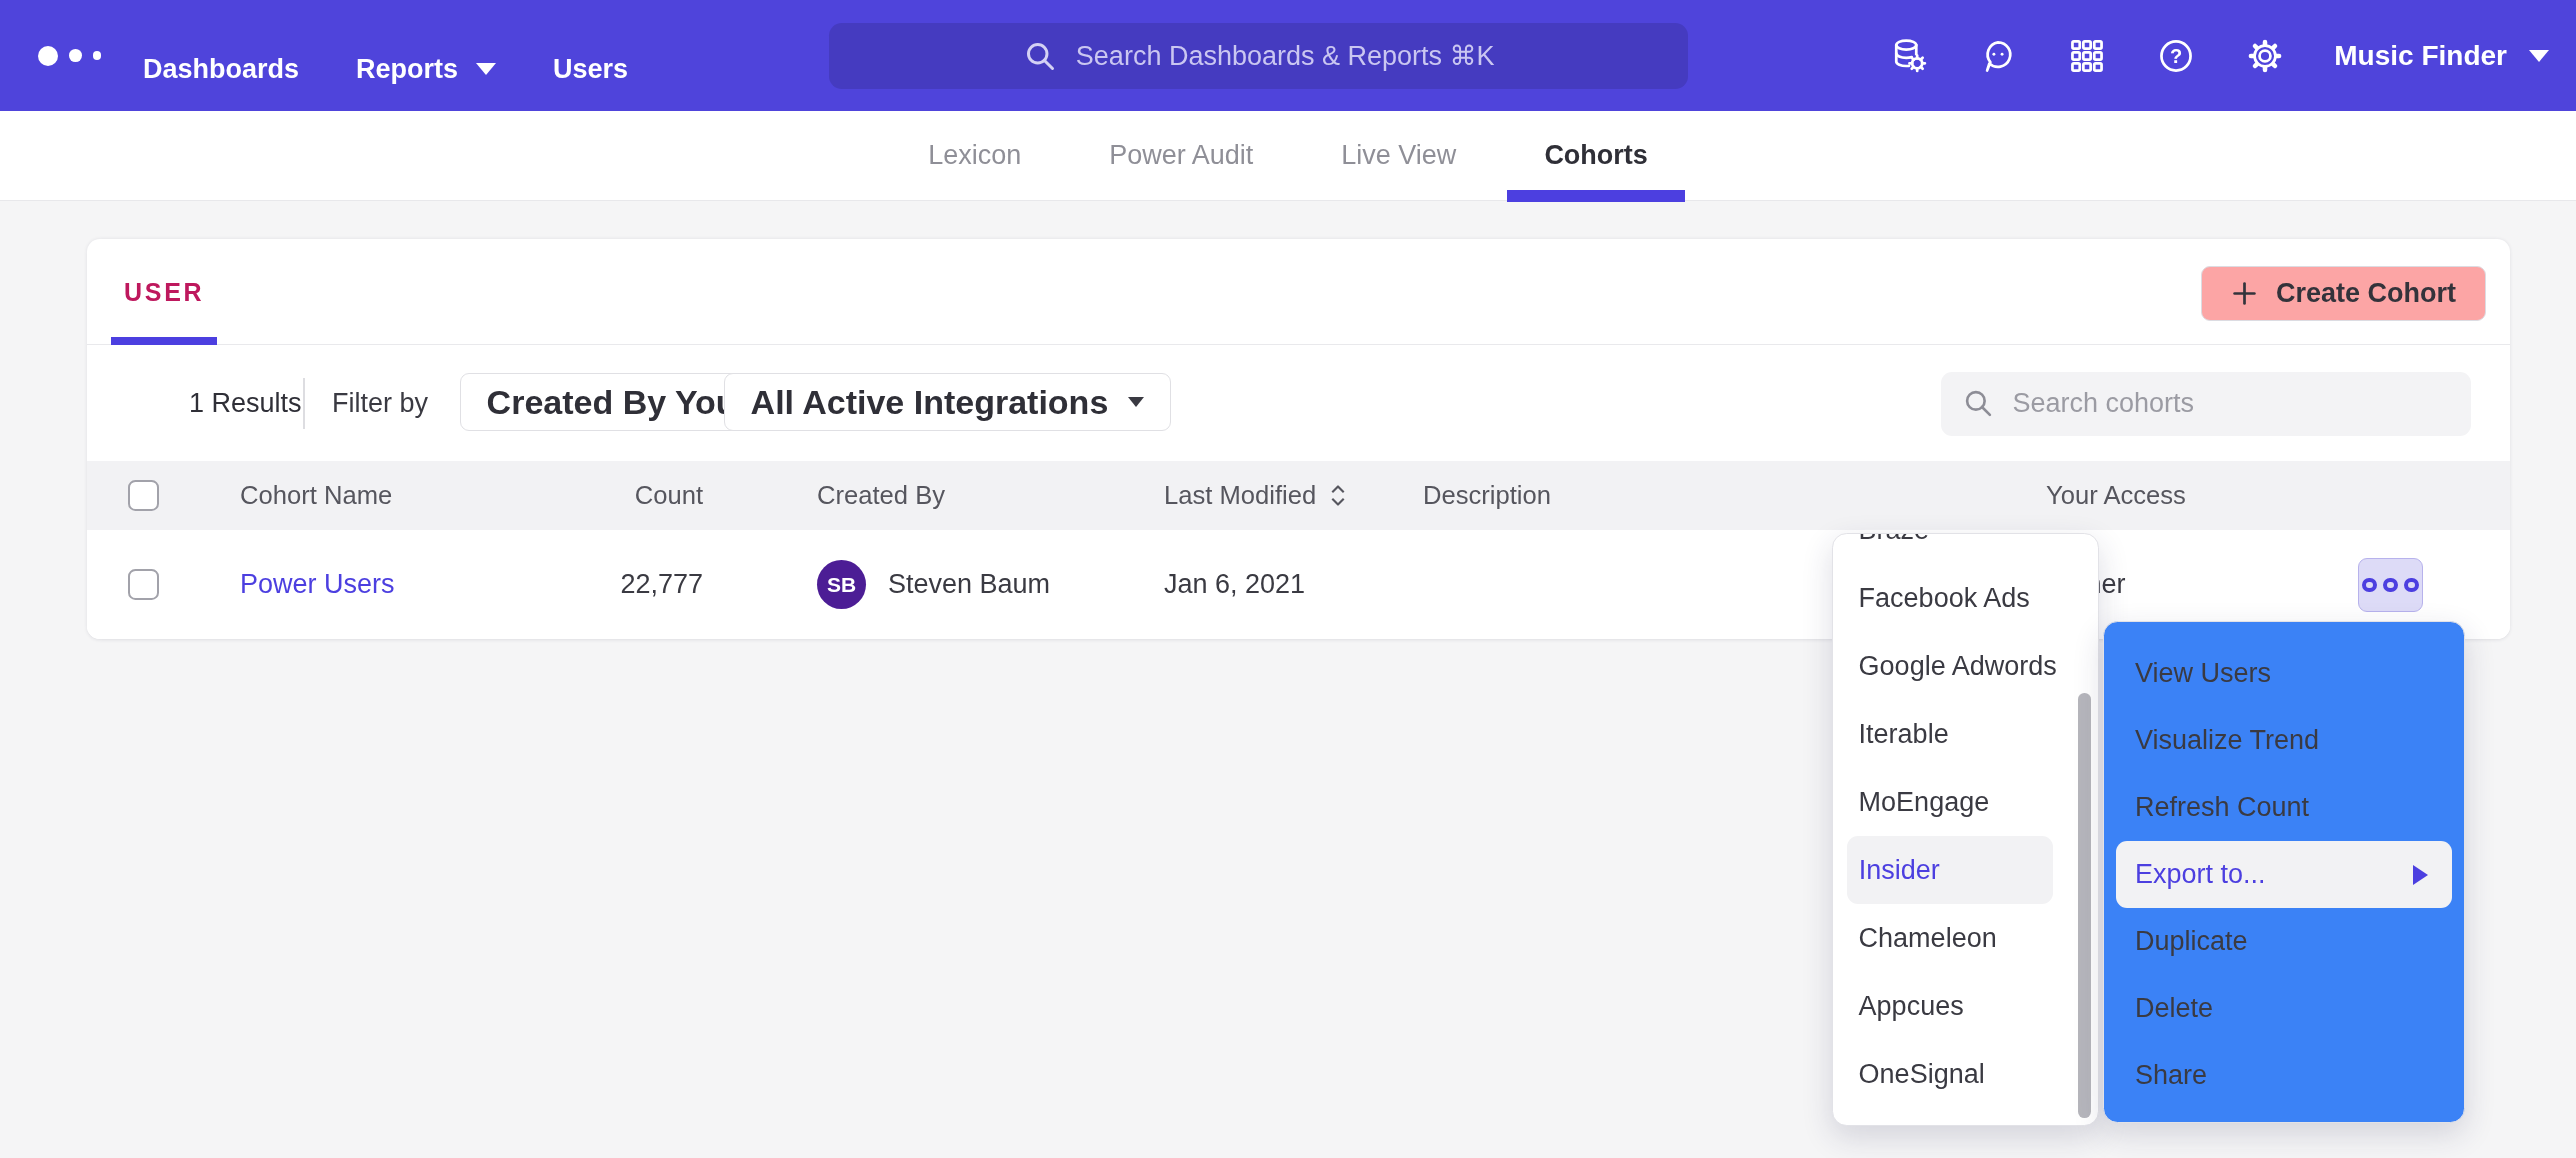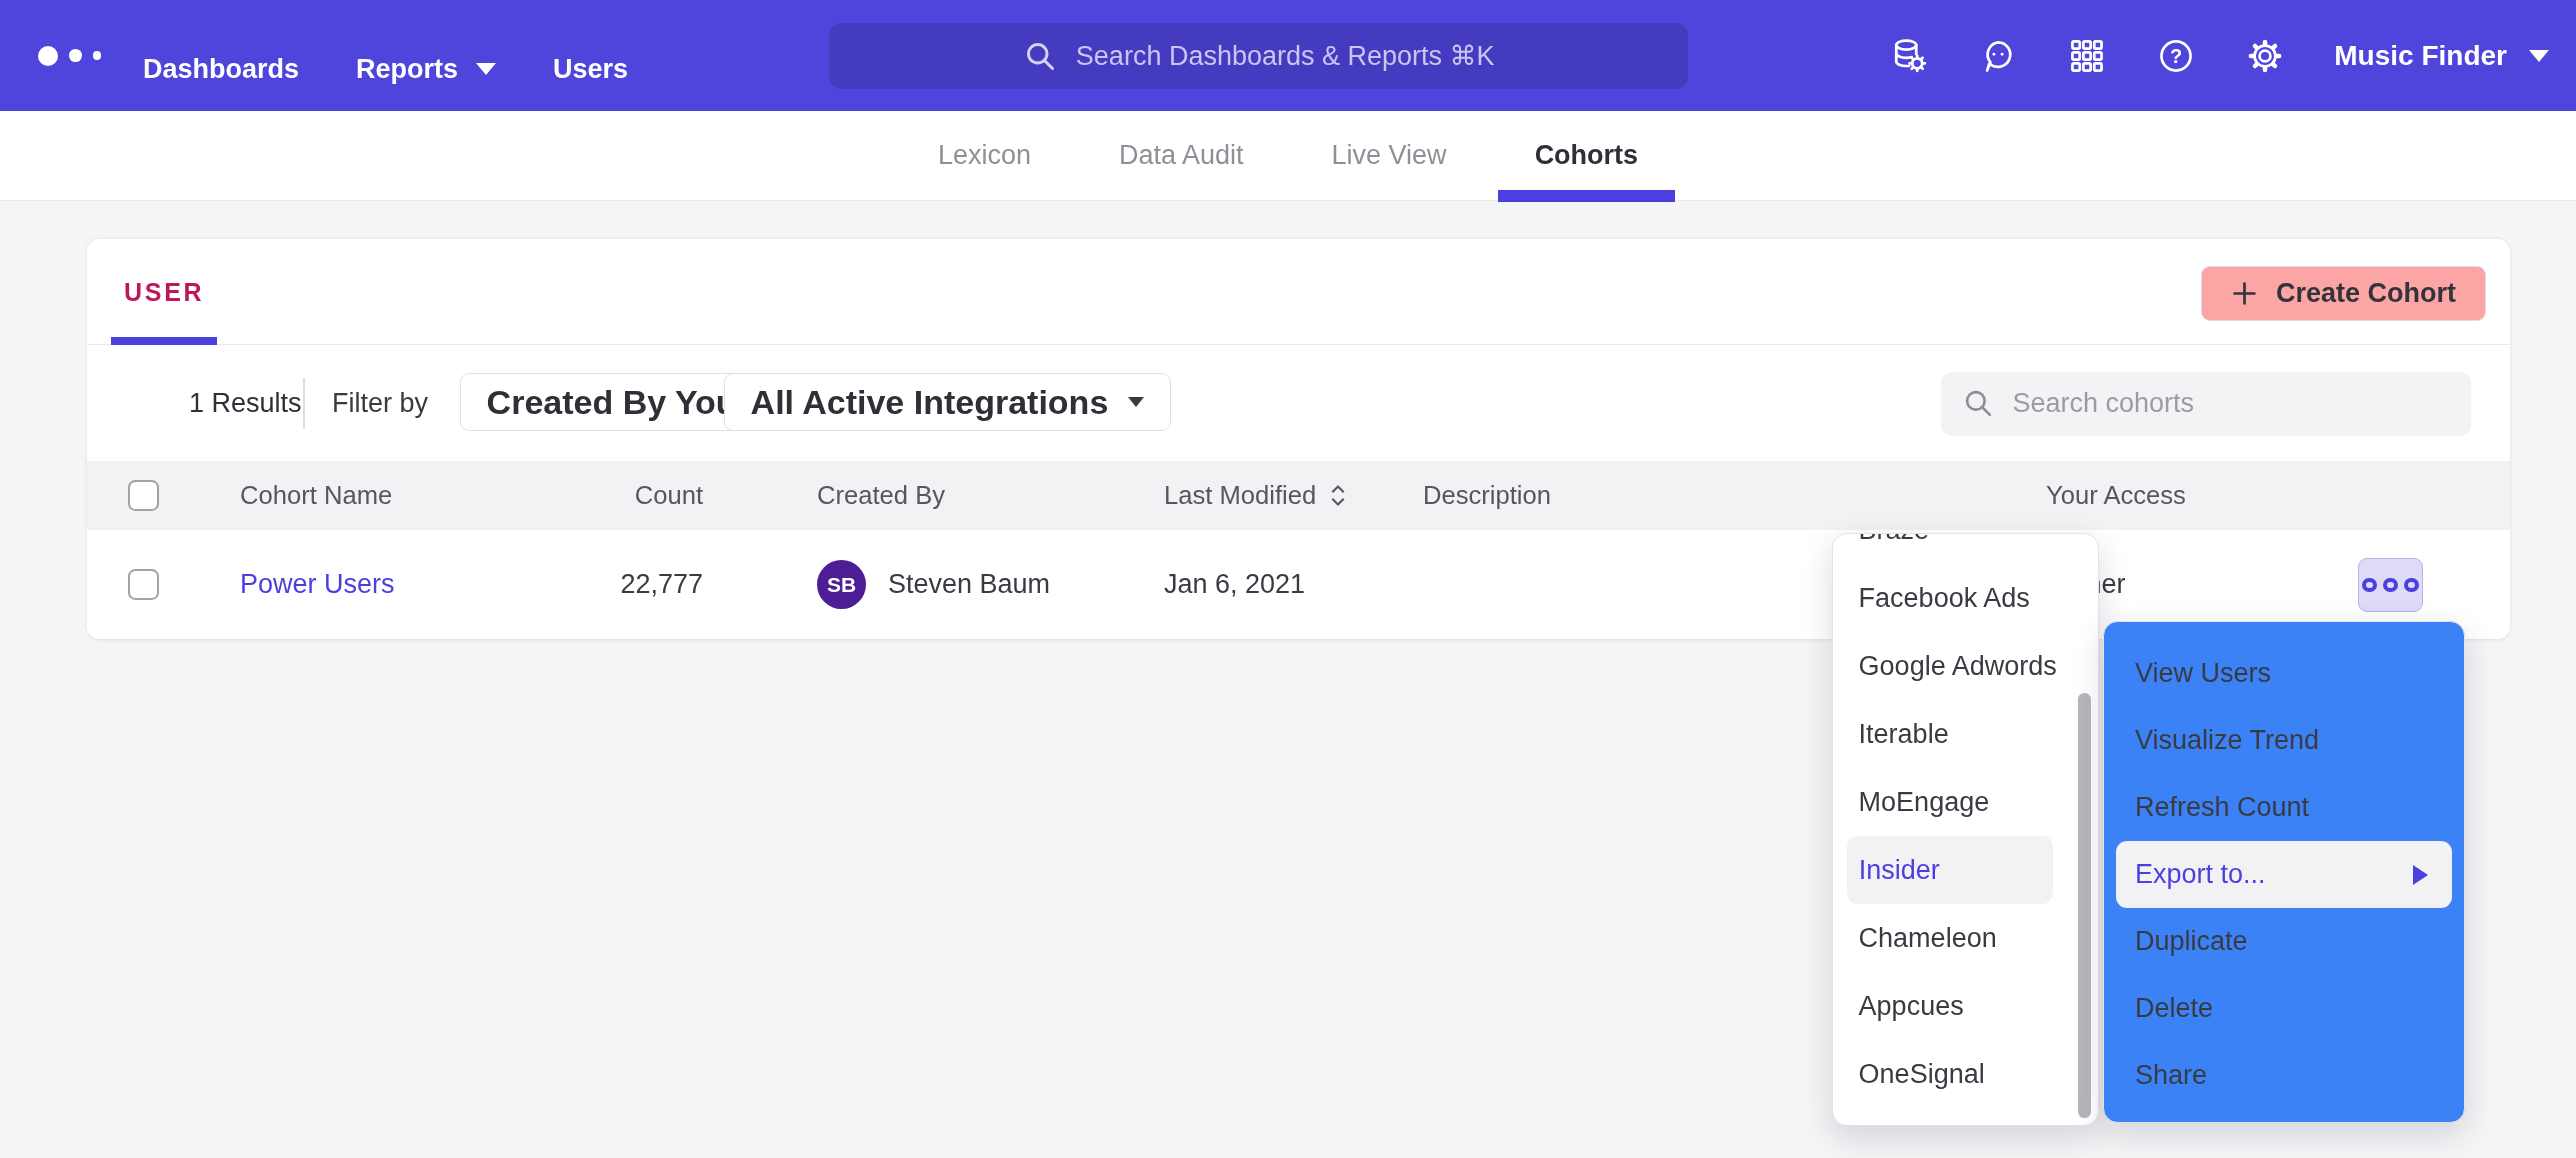--- a/index.html
+++ b/index.html
@@ -194,21 +194,21 @@
     </div>
     <div class="project">
       <span>Music Finder</span>
       <i class="caret-down-w"></i>
     </div>
   </div>
 </header>
 
 <nav class="subnav">
   <div class="subnav-tab">Lexicon</div>
-  <div class="subnav-tab">Data Audit</div>
+  <div class="subnav-tab">Power Audit</div>
   <div class="subnav-tab">Live View</div>
   <div class="subnav-tab active">Cohorts</div>
 </nav>
 
 <section class="card">
   <div class="card-tabs">
     <div class="user-tab">USER</div>
     <button class="create-btn">
       <svg width="27" height="27" viewBox="0 0 30 30">
         <line x1="15" y1="4" x2="15" y2="26" stroke="#33333b" stroke-width="3" stroke-linecap="round"></line>

